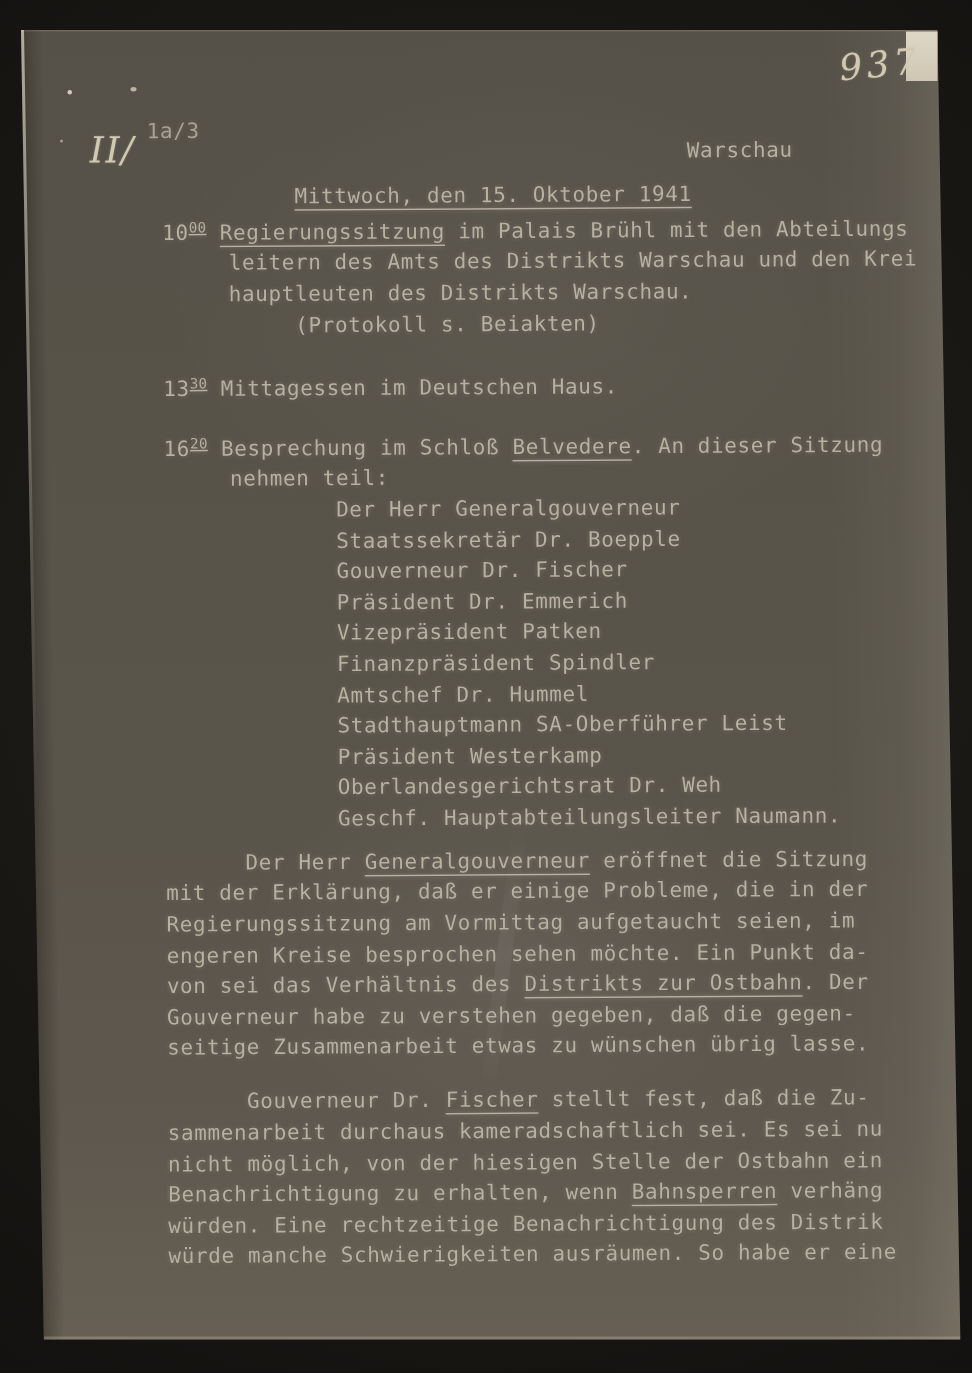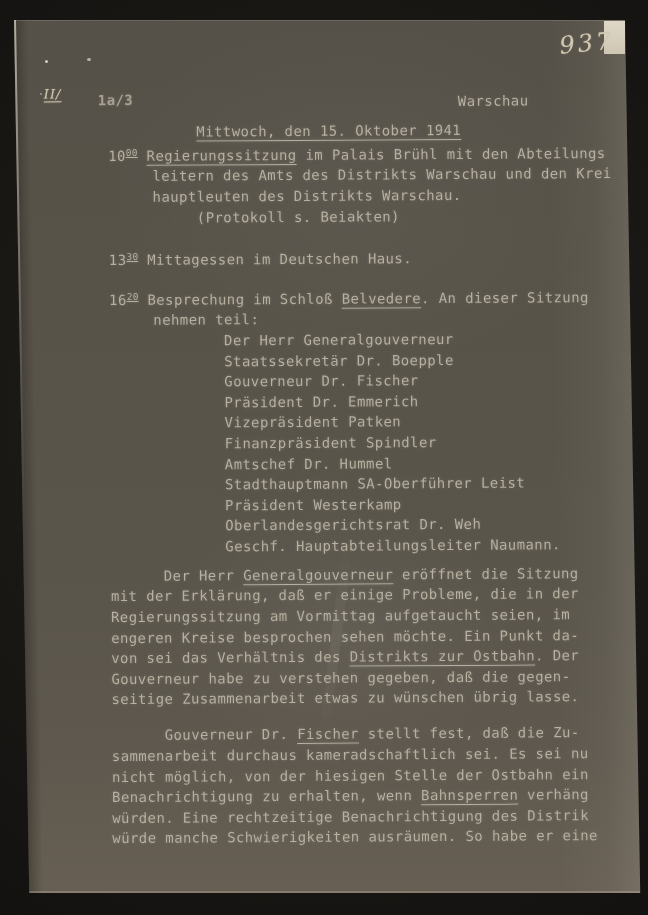--- a/index.html
+++ b/index.html
@@ -48,23 +48,23 @@
   }
   .typed{
     font-family:"DejaVu Sans Mono","Liberation Mono",monospace;
     font-size:14px;letter-spacing:0.4px;white-space:pre;
     text-shadow:0 0 1px rgba(0,0,0,0.25), 0 0 3px rgba(228,222,205,0.28);
   }
   .hand{
     font-family:"DejaVu Serif","Liberation Serif",serif;font-style:italic;
     color:#d2c9b2;text-shadow:0 0 2px rgba(230,220,195,0.25);
   }
-  #hand-mark{position:absolute;left:44px;top:86px;font-size:13px;
-    text-decoration:underline;text-underline-offset:3px;letter-spacing:1px;}
-  #file-ref{position:absolute;left:98px;top:92px;opacity:.85;font-weight:bold;}
+  #hand-mark{position:absolute;left:60px;top:86px;font-size:24px;
+    text-underline-offset:3px;letter-spacing:1px;}
+  #file-ref{position:absolute;left:98px;top:80px;opacity:.85;}
   #location{position:absolute;left:458px;top:95px;}
   #page-number{position:absolute;left:560px;top:32px;font-size:24px;
     letter-spacing:3px;transform:rotate(-5deg);}
 
   #typed-text{position:absolute;left:108px;top:124px;right:8px;padding-top:0.05px;}
   .line{height:20.6px;}
   .u{text-decoration:underline;text-decoration-thickness:1.2px;text-underline-offset:3.5px;}
   .sup{font-size:9.5px;position:relative;top:-5px;letter-spacing:0.2px;text-decoration:underline;}
   .block{margin:0;}
 </style>

